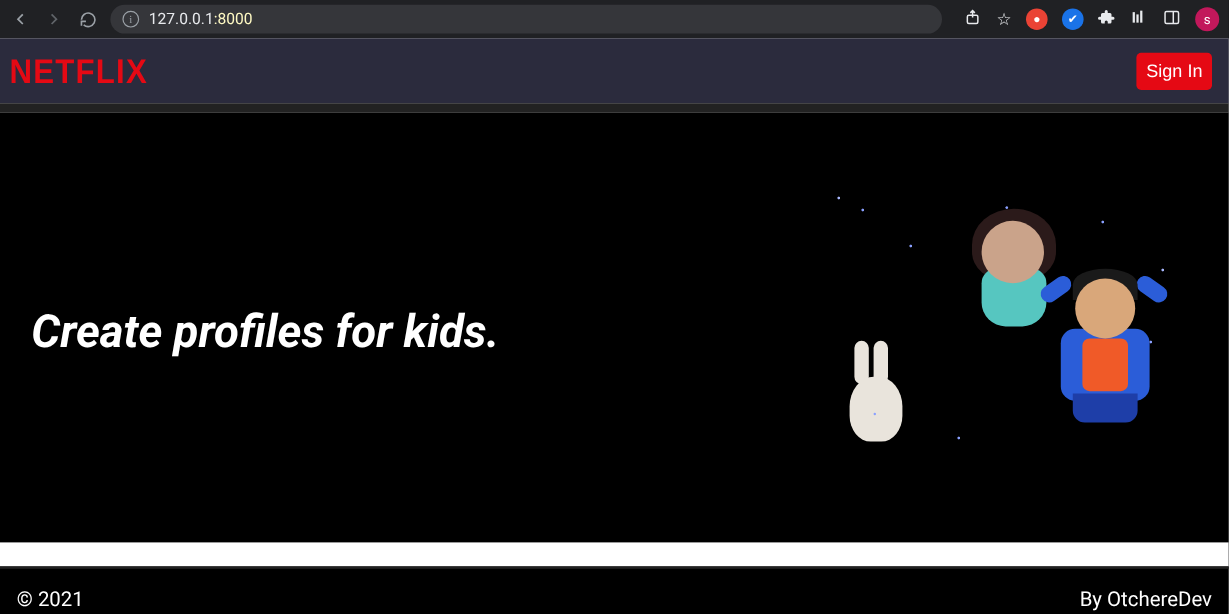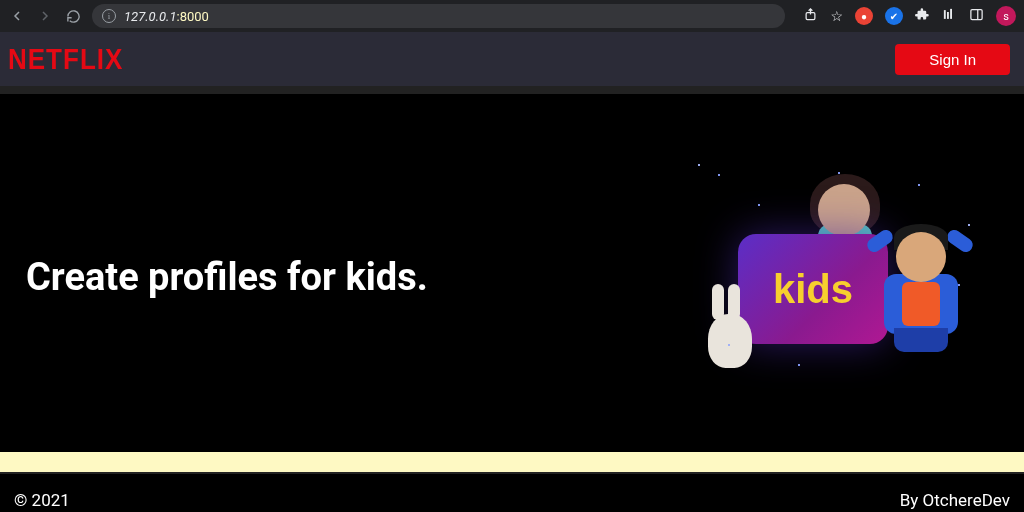--- a/index.html
+++ b/index.html
@@ -41,21 +41,21 @@
     gap: 8px;
   }
   .addr .info-icon {
     width: 14px; height: 14px;
     border: 1.5px solid #9aa0a6;
     border-radius: 50%;
     display: flex; align-items: center; justify-content: center;
     font-size: 9px; color: #9aa0a6;
     font-family: serif;
   }
-  .addr .url-host { color: #e8eaed; font-style: italic; }
+  .addr .url-host { color: #e8eaed; }
   .addr .url-port { color: #fef9c3; }
   .chrome-right { display: flex; align-items: center; gap: 12px; margin-left: 8px; }
   .chrome-right .ic { color: #e8eaed; font-size: 14px; cursor: pointer; }
   .ext-badge {
     width: 18px; height: 18px; border-radius: 50%;
     display: flex; align-items: center; justify-content: center;
     font-size: 10px; color: #fff;
   }
   .ext-red { background: #ea4335; }
   .ext-blue { background: #1a73e8; }
@@ -63,21 +63,21 @@
     width: 20px; height: 20px; border-radius: 50%;
     background: #c2185b;
     color: #fff; display: flex; align-items: center; justify-content: center;
     font-size: 11px;
   }
 
   .viewport {
     width: 1024px;
     height: 480px;
     position: relative;
-    background: #fef9c3;
+    background: #ffffff;
   }
 
   .header {
     height: 54px;
     background: #14213d;
     background: rgba(20,20,40,0.9);
     display: flex;
     align-items: center;
     justify-content: space-between;
     padding: 0 14px 0 8px;
@@ -88,38 +88,39 @@
     color: #e50914;
     letter-spacing: 1px;
     font-weight: 900;
     transform: scaleY(1.1);
   }
   .signin-btn {
     background: #e50914;
     color: #fff;
     border: none;
     border-radius: 4px;
-    padding: 7px 34px;
+    padding: 7px 8px;
     font-size: 15px;
     cursor: pointer;
   }
 
   .sep {
     height: 8px;
     background: #222;
   }
 
   .hero {
     background: #000;
     padding: 70px 26px 48px 26px;
     display: flex;
     align-items: center;
     justify-content: space-between;
     min-height: 355px;
     position: relative;
+    font-style: italic;
   }
   .hero-text { max-width: 560px; }
   .hero-text h1 {
     color: #fff;
     font-size: 38px;
     font-weight: 700;
     margin-bottom: 14px;
   }
   .hero-text p {
     color: #fff;
@@ -256,23 +257,20 @@
   <div class="sep"></div>
 
   <div class="hero">
     <div class="hero-text">
       <h1>Create profiles for kids.</h1>
     </div>
     <div class="kids-illo stars">
       <div class="kid girl-hair"></div>
       <div class="kid girl-body"></div>
       <div class="kid girl-head"></div>
-      <div class="kids-tile">
-        <span>kids</span>
-      </div>
       <div class="kid rabbit-ear1"></div>
       <div class="kid rabbit-ear2"></div>
       <div class="kid rabbit-body"></div>
       <div class="kid boy-arm-l"></div>
       <div class="kid boy-arm-r"></div>
       <div class="kid boy-body"></div>
       <div class="kid boy-shirt"></div>
       <div class="kid boy-shorts"></div>
       <div class="kid boy-hair"></div>
       <div class="kid boy-head"></div>

